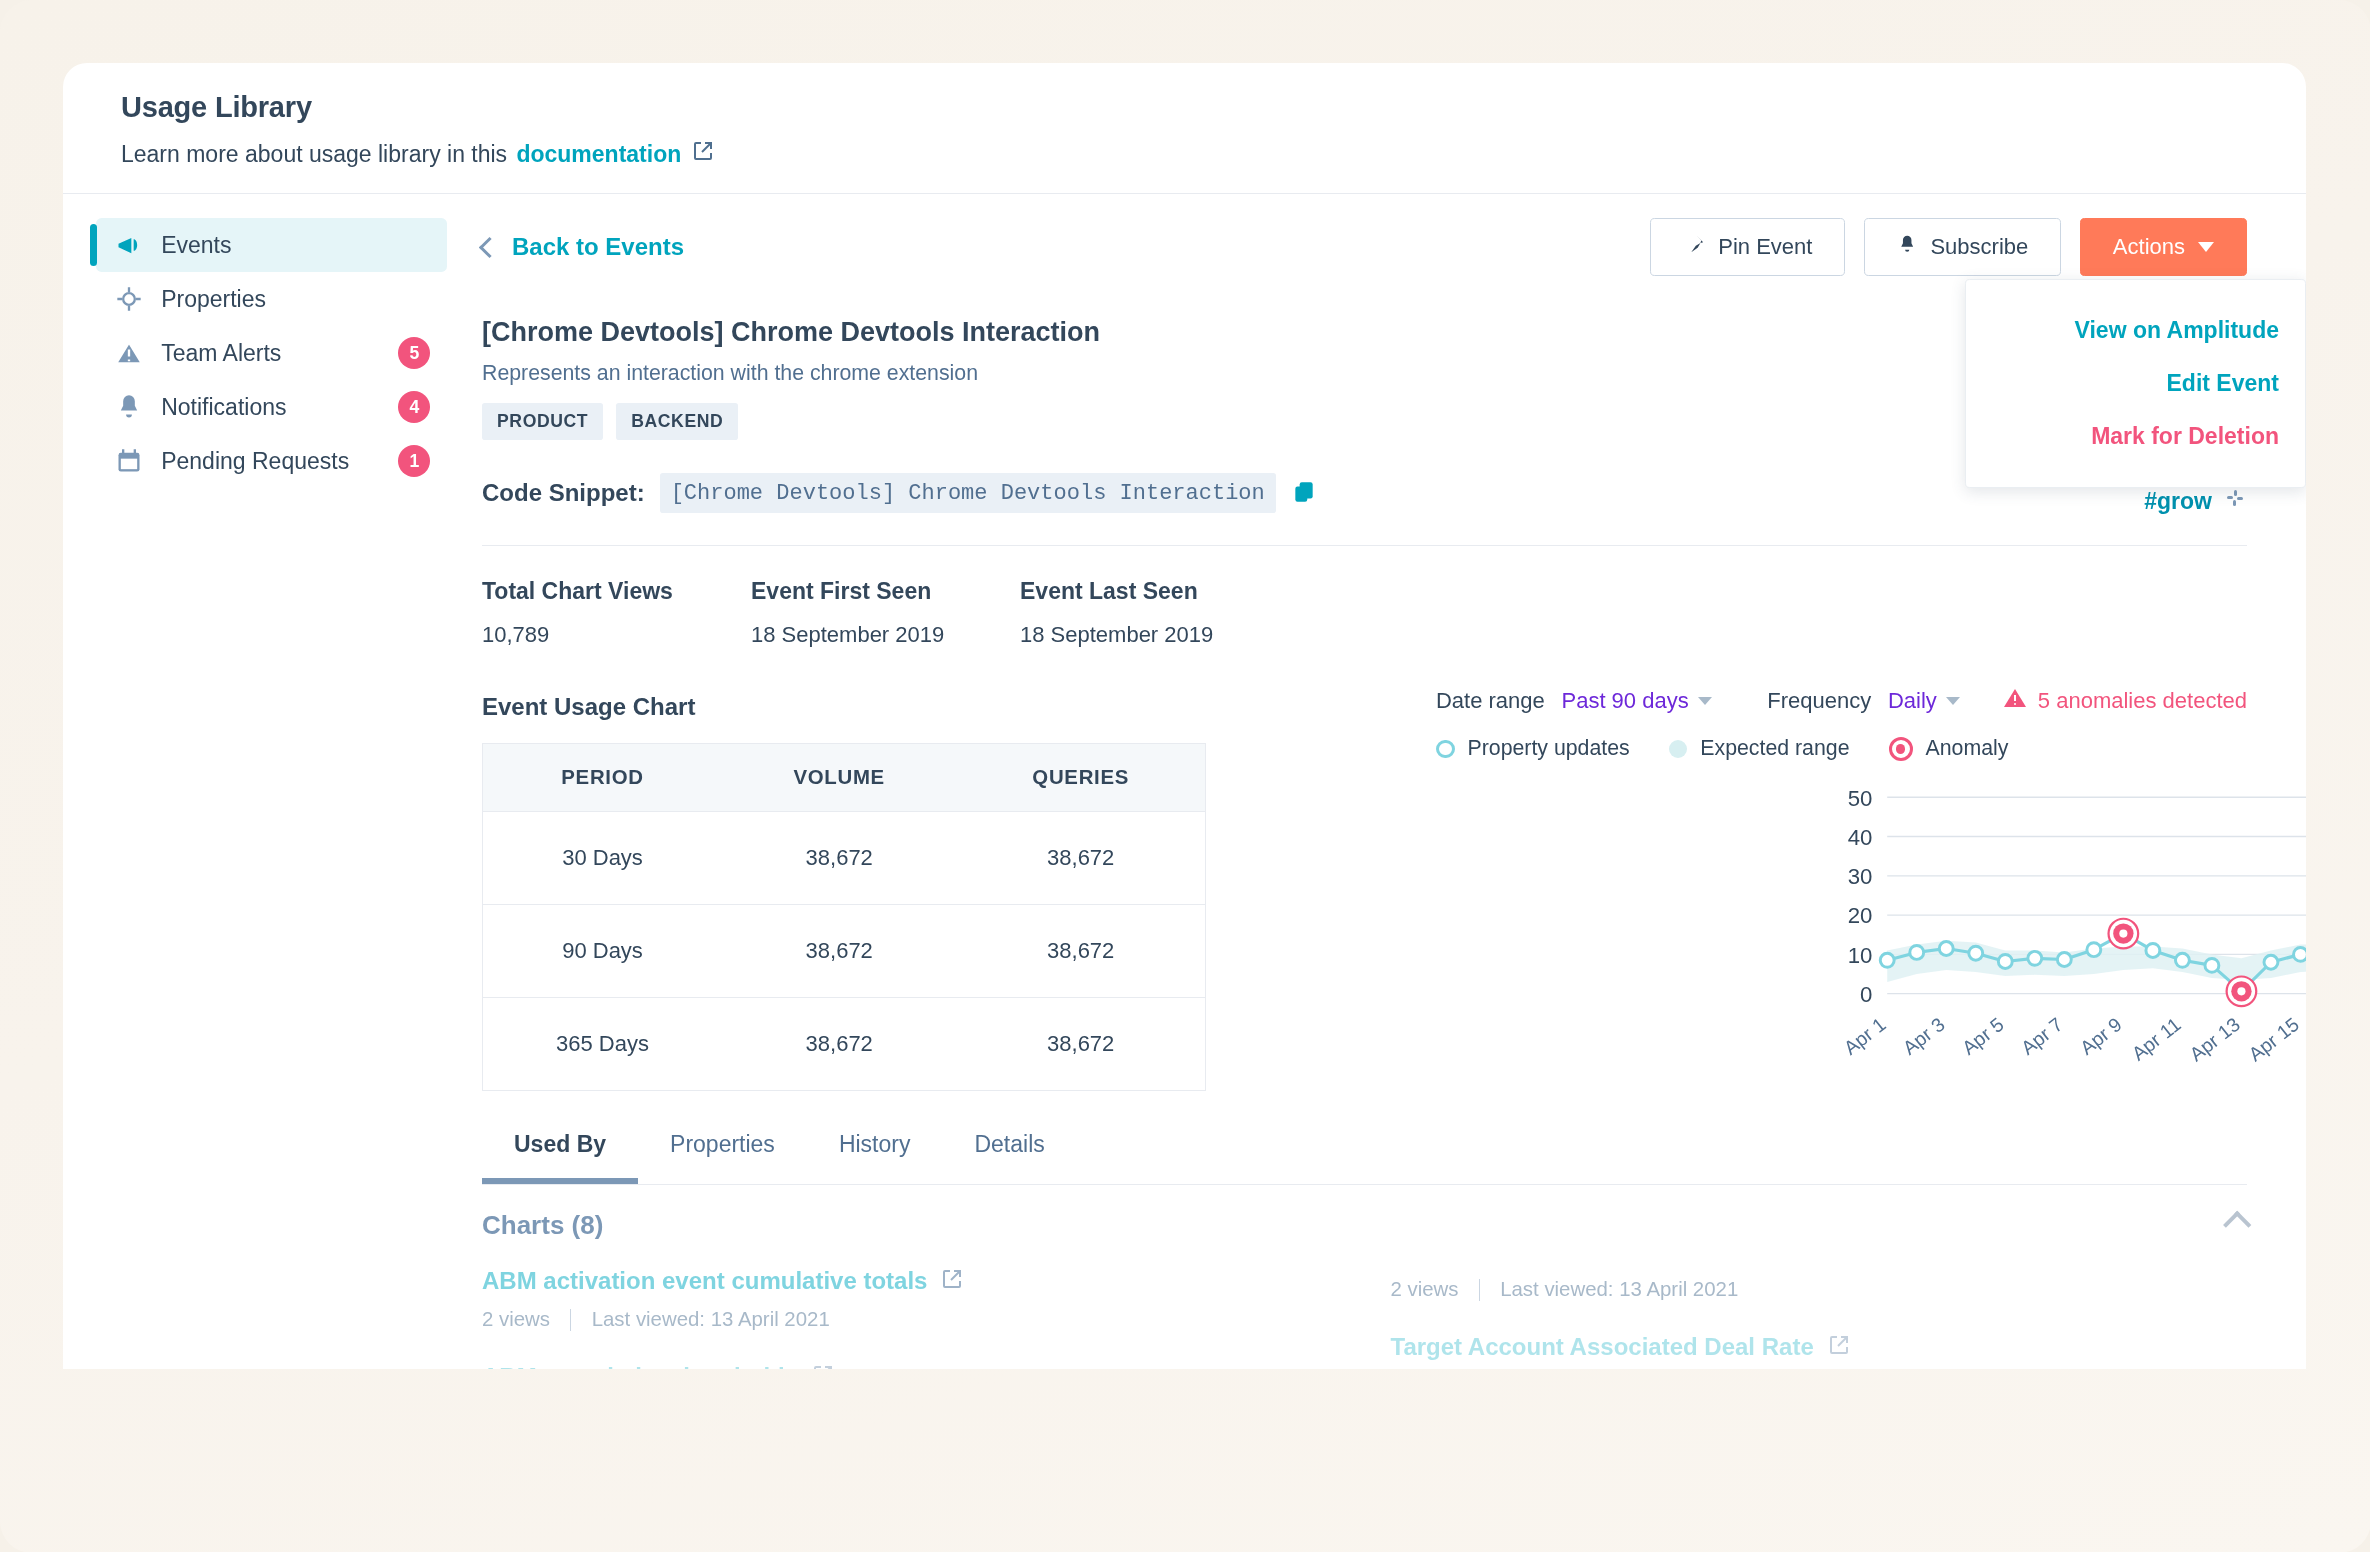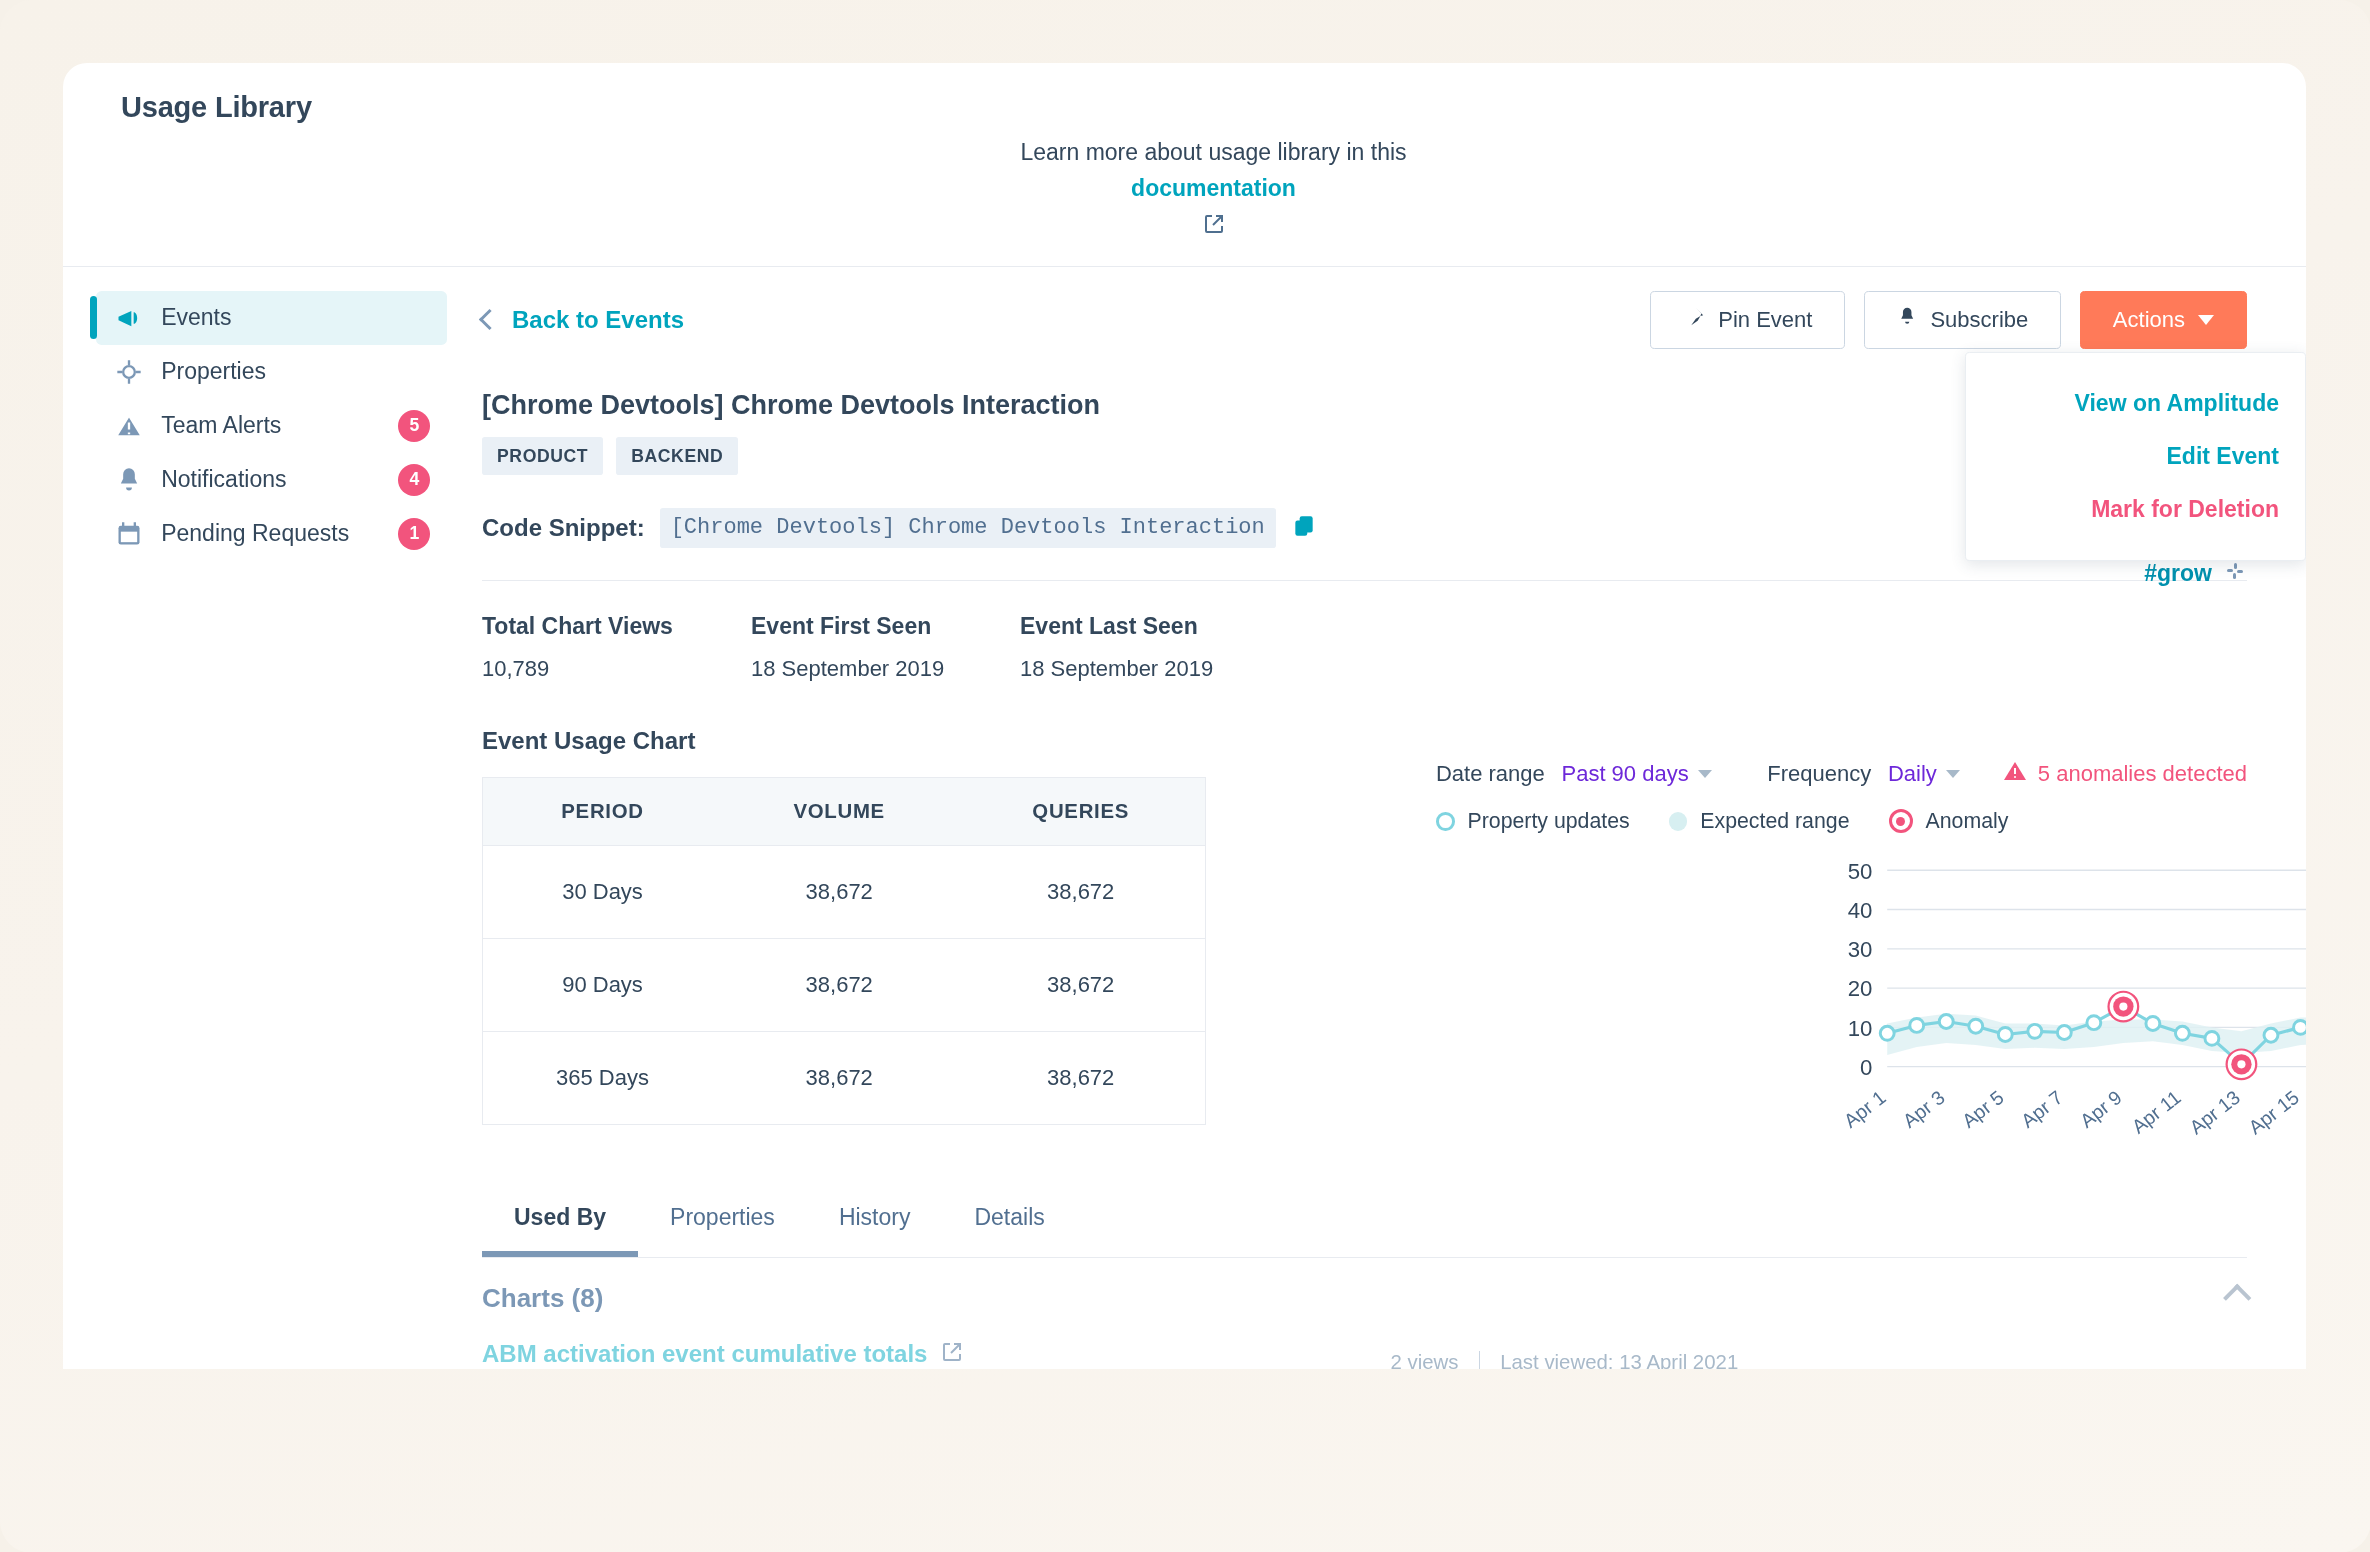--- a/index.html
+++ b/index.html
@@ -17,21 +17,21 @@
   #card {
     position: absolute; left: 63px; top: 63px;
     width: 2243px; height: 1306px;
     background: #ffffff; border-radius: 24px 24px 0 0;
     overflow: hidden;
   }
 
   
   .hdr { padding: 28px 0 24px 58px; border-bottom: 0.9px solid #e8ebf0; }
   .hdr h1 { font-size: 29px; font-weight: bold; color: #33475b; letter-spacing: -0.2px; }
-  .hdr .sub { margin-top: 15px; font-size: 23px; color: #33475b; display: flex; align-items: center; gap: 9.3px; flex-direction: column; }
+  .hdr .sub { margin-top: 15px; font-size: 23px; color: #33475b; display: flex; align-items: center; gap: 9.3px; }
   .hdr .sub a { color: #00a4bd; font-weight: bold; text-decoration: none; }
 
   
   .body { display: flex; }
   .sidebar { width: 419px; padding: 24px 35px 0 33px; flex: none; }
   .nav-item {
     display: flex; align-items: center; gap: 18.6px;
     height: 54px; padding: 0 16.7px 0 18.6px; border-radius: 5.6px;
     font-size: 23px; color: #33475b; position: relative;
   }
@@ -235,20 +235,21 @@
           </div>
         </div>
 
         <div class="dropdown">
           <div class="dd-item">View on Amplitude</div>
           <div class="dd-item">Edit Event</div>
           <div class="dd-item danger">Mark for Deletion</div>
         </div>
 
         <div class="evt-title">[Chrome Devtools] Chrome Devtools Interaction</div>
+        <div class="evt-desc">Represents an interaction with the chrome extension</div>
         <div class="tags">
           <span class="tag">PRODUCT</span>
           <span class="tag">BACKEND</span>
         </div>
 
         <div class="slack-col">
           <div class="slack-row">
             <span>#grow</span>
             <span>
               <svg width="24" height="24" viewBox="0 0 24 24" fill="#7c98b6">

